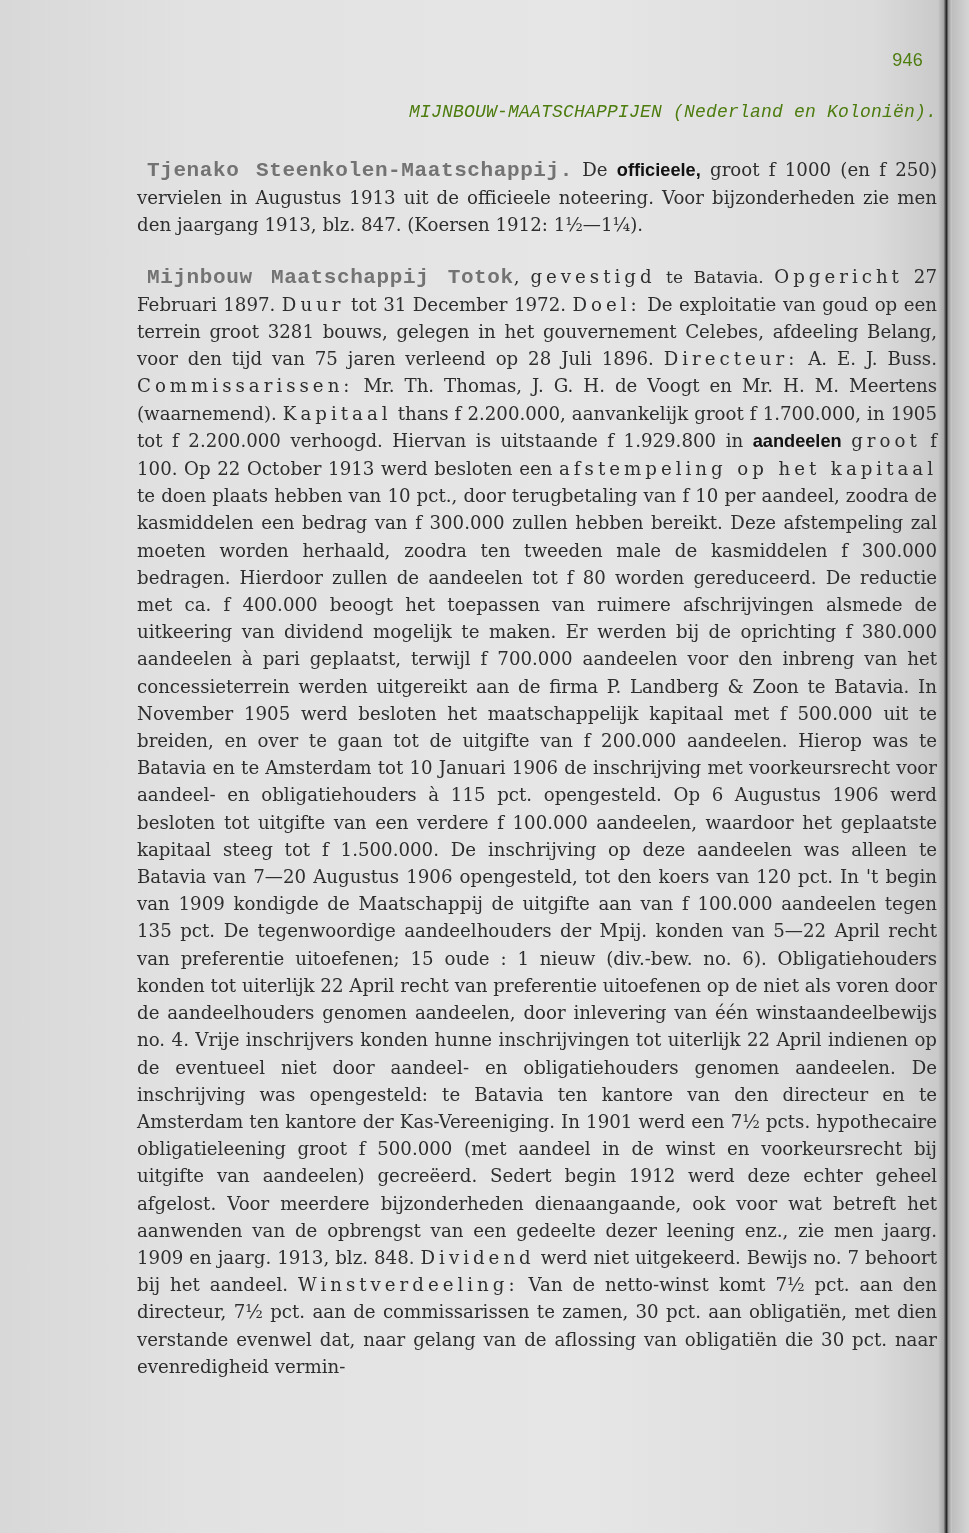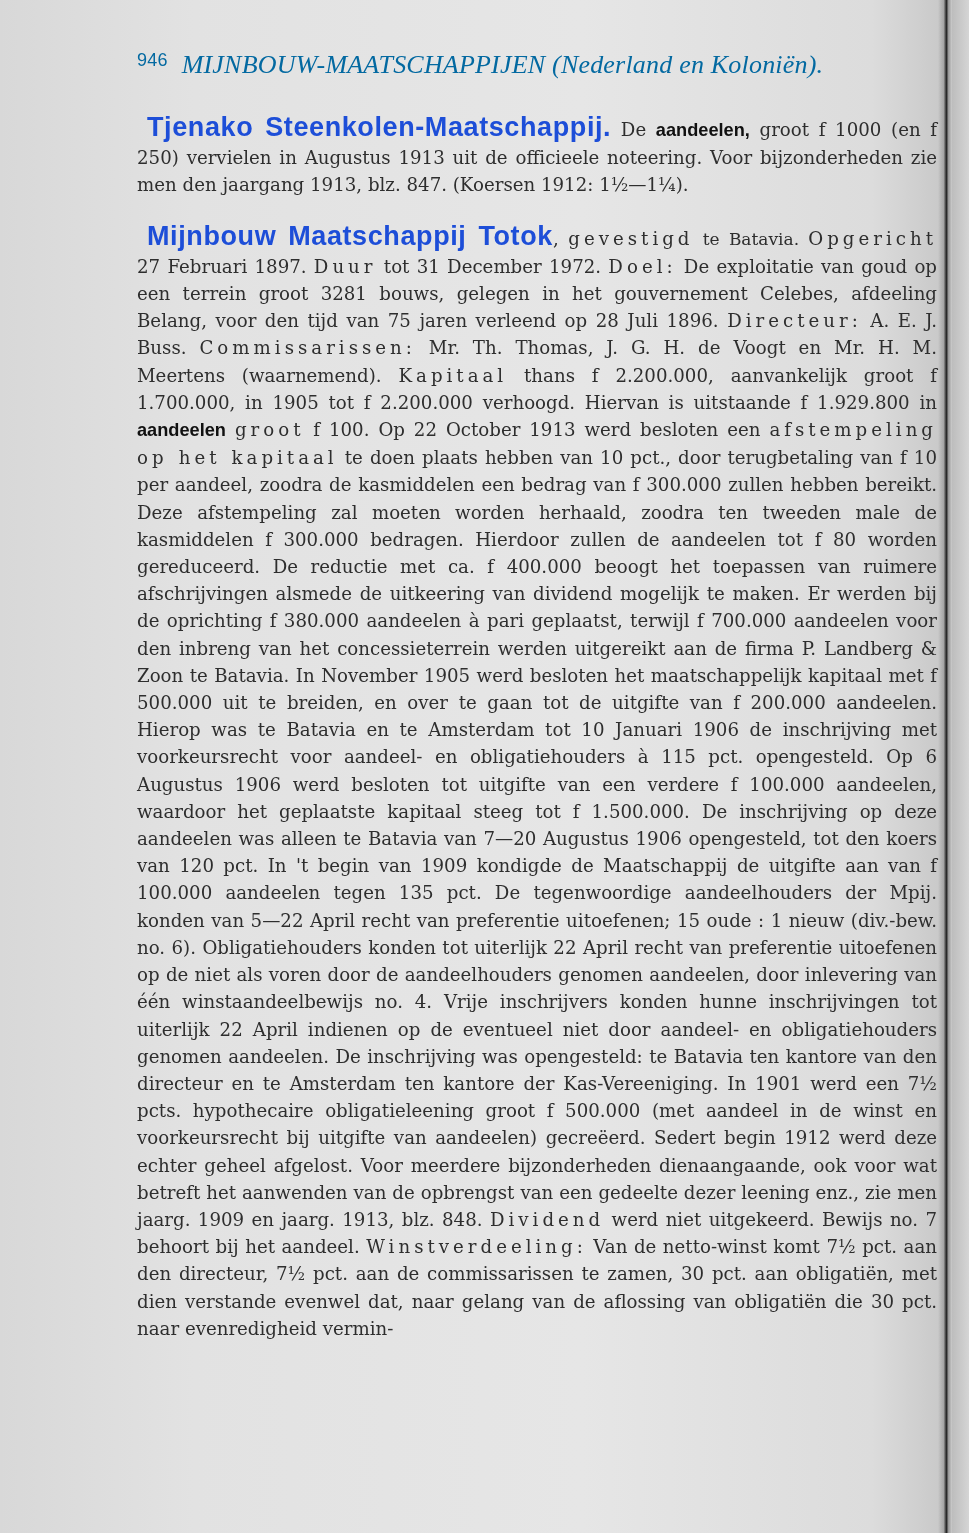--- a/index.html
+++ b/index.html
@@ -32,49 +32,51 @@
       background: linear-gradient(90deg, #bdbdbd, #d5d5d5);
     }
     .page {
       position: absolute;
       left: 137px;
       top: 50px;
       width: 800px;
     }
     .running-head {
       display: flex;
-      align-items: flex-start;
+      align-items: flex-end;
       font-size: 21px;
-      color: #0369a1;
+      color: #4d7c0f;
       margin-bottom: 34px;
       letter-spacing: 0.2px;
+      flex-direction: column;
     }
     .page-number {
       font-family: "Liberation Sans", sans-serif;
       font-size: 18px;
       margin-right: 14px;
     }
     .running-title {
       font-style: italic;
-      font-family: Liberation Serif, serif;
-      font-size: 26px;
+      font-family: Liberation Mono, monospace;
+      font-size: 18px;
+      margin-top: 31px;
     }
     .entry {
       font-size: 18.2px;
       line-height: 27.2px;
       text-align: justify;
       text-indent: 0;
       margin: 0 0 24px 0;
       color: #2e2e2e;
     }
     .entry-title {
-      font-family: Liberation Sans, sans-serif;
+      font-family: Liberation Mono, monospace;
       font-weight: bold;
-      font-size: 27px;
-      color: #1d4ed8;
+      font-size: 21px;
+      color: #737373;
       letter-spacing: 0.6px;
       padding-left: 10px;
     }
     .bold-sans {
       font-family: "Liberation Sans", sans-serif;
       font-weight: bold;
       color: #111;
     }
     .spaced {
       letter-spacing: 4px;
@@ -91,20 +93,20 @@
 <div class="right-strip"></div>
 
 <div class="page">
 
   <div class="running-head">
     <span class="page-number">946</span>
     <span class="running-title">MIJNBOUW-MAATSCHAPPIJEN (Nederland en Koloniën).</span>
   </div>
 
   <p class="entry">
-    <span class="entry-title">Tjenako Steenkolen-Maatschappij.</span><span> De </span><span class="bold-sans">aandeelen,</span><span> groot f 1000 (en f 250) vervielen in Augustus 1913 uit de officieele notee­ring. Voor bijzonderheden zie men den jaargang 1913, blz. 847. (Koersen 1912: 1½—1¼).</span>
+    <span class="entry-title">Tjenako Steenkolen-Maatschappij.</span><span> De </span><span class="bold-sans">officieele,</span><span> groot f 1000 (en f 250) vervielen in Augustus 1913 uit de officieele notee­ring. Voor bijzonderheden zie men den jaargang 1913, blz. 847. (Koersen 1912: 1½—1¼).</span>
   </p>
 
   <p class="entry">
     <span class="entry-title">Mijnbouw Maatschappij Totok</span>, <span class="spaced">gevestigd</span><span class="small"> te Batavia. </span><span class="spaced">Opgericht</span><span> 27 Februari 1897. </span><span class="spaced">Duur</span><span> tot 31 December 1972. </span><span class="spaced">Doel:</span><span> De exploitatie van goud op een terrein groot 3281 bouws, gelegen in het gouverne­ment Celebes, afdeeling Belang, voor den tijd van 75 jaren ver­leend op 28 Juli 1896. </span><span class="spaced">Directeur:</span><span> A. E. J. Buss. </span><span class="spaced">Commissarissen:</span><span> Mr. Th. Thomas, J. G. H. de Voogt en Mr. H. M. Meertens (waar­nemend). </span><span class="spaced">Kapitaal</span><span> thans f 2.200.000, aanvankelijk groot f 1.700.000, in 1905 tot f 2.200.000 verhoogd. Hiervan is uitstaande f 1.929.800 in </span><span class="bold-sans">aandeelen</span> <span class="spaced">groot</span><span> f 100. Op 22 October 1913 werd besloten een </span><span class="spaced">afstempeling op het kapitaal</span><span> te doen plaats hebben van 10 pct., door terugbetaling van f 10 per aandeel, zoodra de kasmiddelen een bedrag van f 300.000 zullen hebben bereikt. Deze afstempeling zal moeten worden herhaald, zoodra ten tweeden male de kasmiddelen f 300.000 bedragen. Hierdoor zullen de aandeelen tot f 80 worden gereduceerd. De reductie met ca. f 400.000 beoogt het toepassen van ruimere afschrijvingen alsmede de uitkeering van dividend mogelijk te maken. Er werden bij de oprichting f 380.000 aandeelen à pari geplaatst, terwijl f 700.000 aandeelen voor den inbreng van het concessieterrein werden uitge­reikt aan de firma P. Landberg &amp; Zoon te Batavia. In No­vember 1905 werd besloten het maatschappelijk kapitaal met f 500.000 uit te breiden, en over te gaan tot de uitgifte van f 200.000 aandeelen. Hierop was te Batavia en te Amsterdam tot 10 Januari 1906 de inschrijving met voorkeursrecht voor aandeel- en obligatiehouders à 115 pct. opengesteld. Op 6 Augustus 1906 werd besloten tot uitgifte van een verdere f 100.000 aandeelen, waardoor het geplaatste kapitaal steeg tot f 1.500.000. De in­schrijving op deze aandeelen was alleen te Batavia van 7—20 Augustus 1906 opengesteld, tot den koers van 120 pct. In 't begin van 1909 kondigde de Maatschappij de uitgifte aan van f 100.000 aandeelen tegen 135 pct. De tegenwoordige aandeelhouders der Mpij. konden van 5—22 April recht van preferentie uitoefenen; 15 oude : 1 nieuw (div.-bew. no. 6). Obligatiehouders konden tot uiterlijk 22 April recht van preferentie uitoefenen op de niet als voren door de aandeelhouders genomen aandeelen, door inlevering van één winstaandeelbewijs no. 4. Vrije inschrijvers konden hunne inschrijvingen tot uiterlijk 22 April indienen op de eventueel niet door aandeel- en obli­gatiehouders genomen aandeelen. De inschrijving was opengesteld: te Batavia ten kantore van den directeur en te Amsterdam ten kantore der Kas-Vereeniging. In 1901 werd een 7½ pcts. hypothecaire obli­gatieleening groot f 500.000 (met aandeel in de winst en voorkeursrecht bij uitgifte van aandeelen) gecreëerd. Sedert begin 1912 werd deze echter geheel afgelost. Voor meerdere bijzonderheden dienaangaande, ook voor wat betreft het aanwenden van de opbrengst van een gedeelte dezer leening enz., zie men jaarg. 1909 en jaarg. 1913, blz. 848. </span><span class="spaced">Dividend</span><span> werd niet uit­gekeerd. Bewijs no. 7 behoort bij het aandeel. </span><span class="spaced">Winstverdeeling:</span><span> Van de netto-winst komt 7½ pct. aan den directeur, 7½ pct. aan de commissarissen te zamen, 30 pct. aan obligatiën, met dien verstande evenwel dat, naar ge­lang van de aflossing van obligatiën die 30 pct. naar evenredigheid vermin-</span>
   </p>
 
 </div>
 
 </body></html>

